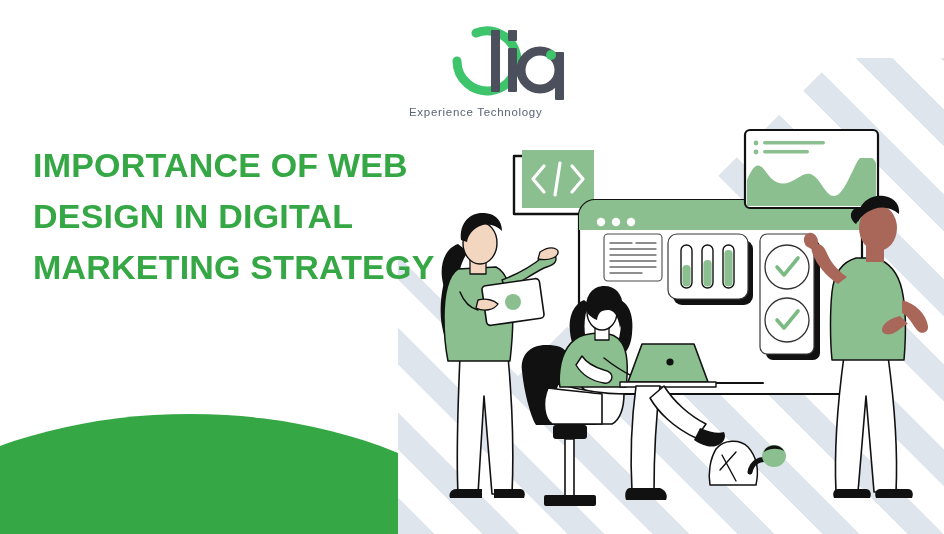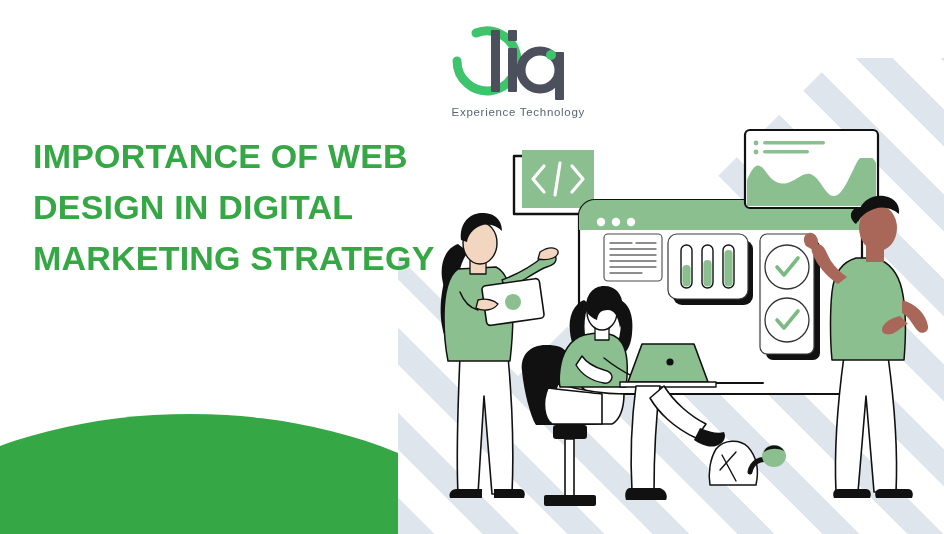--- a/index.html
+++ b/index.html
@@ -70,31 +70,31 @@
   .logo-wrap {
     position:absolute;
     left:409px; top:22px;
     width:176px; height:100px;
     z-index:40;
   }
   .logo-tag {
     position:absolute;
     left:0; bottom:4px;
     width:176px;
-    text-align:right;
+    text-align:left;
     font-size:11.5px;
     letter-spacing:.7px;
     color:#5b6475;
     font-family:"Liberation Sans", sans-serif;
   }
 
   
   .headline {
     position:absolute;
-    left:33px; top:131px;
+    left:33px; top:140px;
     width:430px;
     z-index:40;
     font-weight:bold;
     font-size:34px;
     line-height:51px;
     letter-spacing:.2px;
     color:#35a745;
     text-transform:uppercase;
     font-family:"Liberation Sans", sans-serif;
   }

